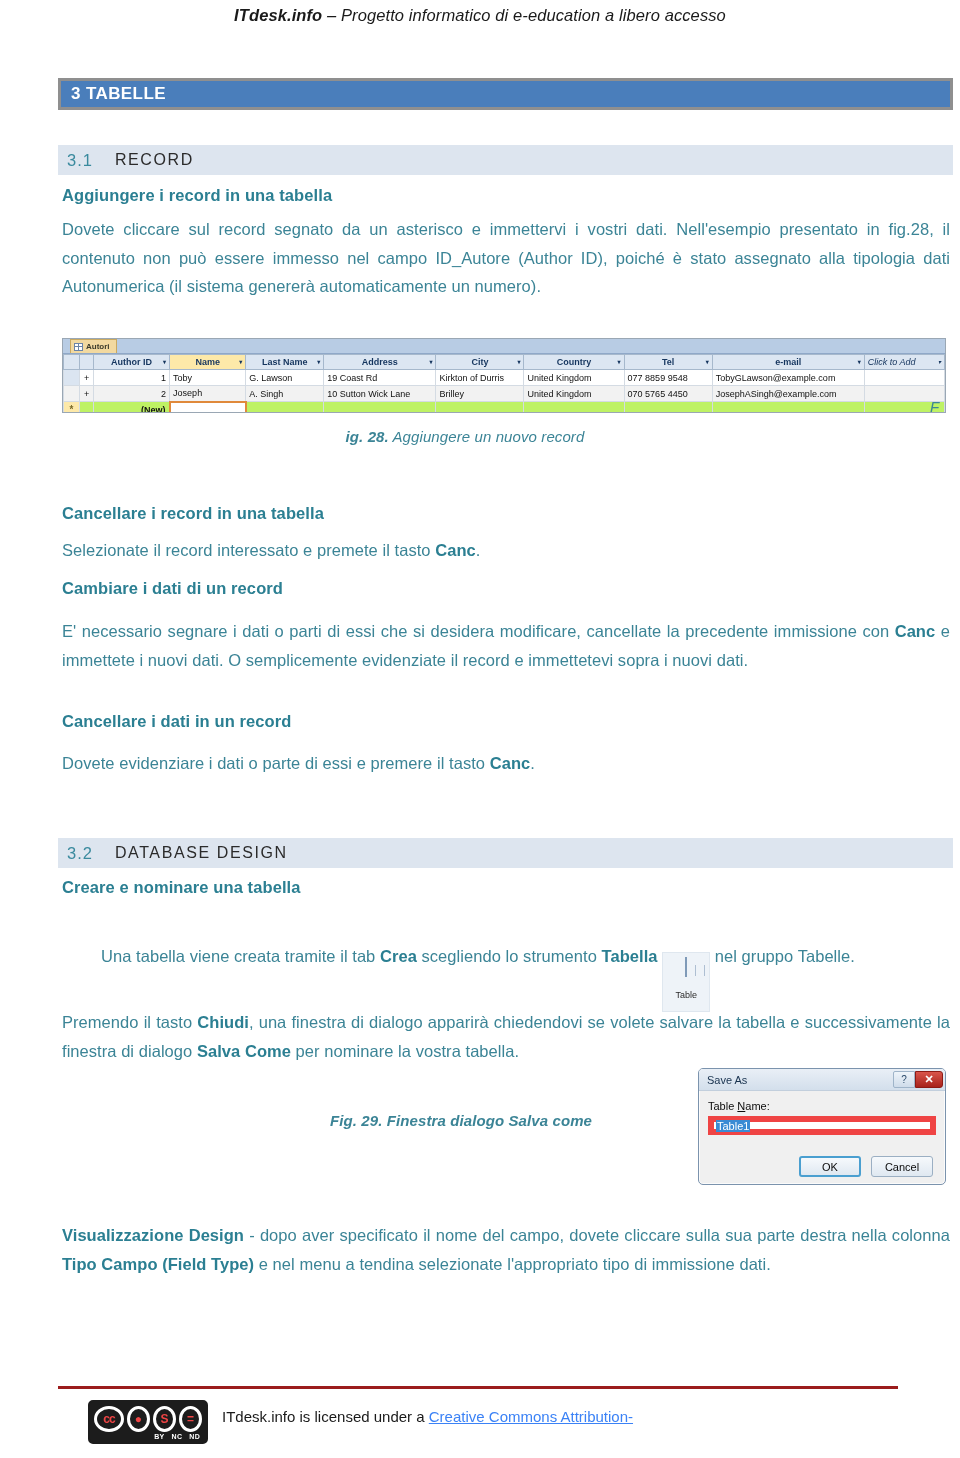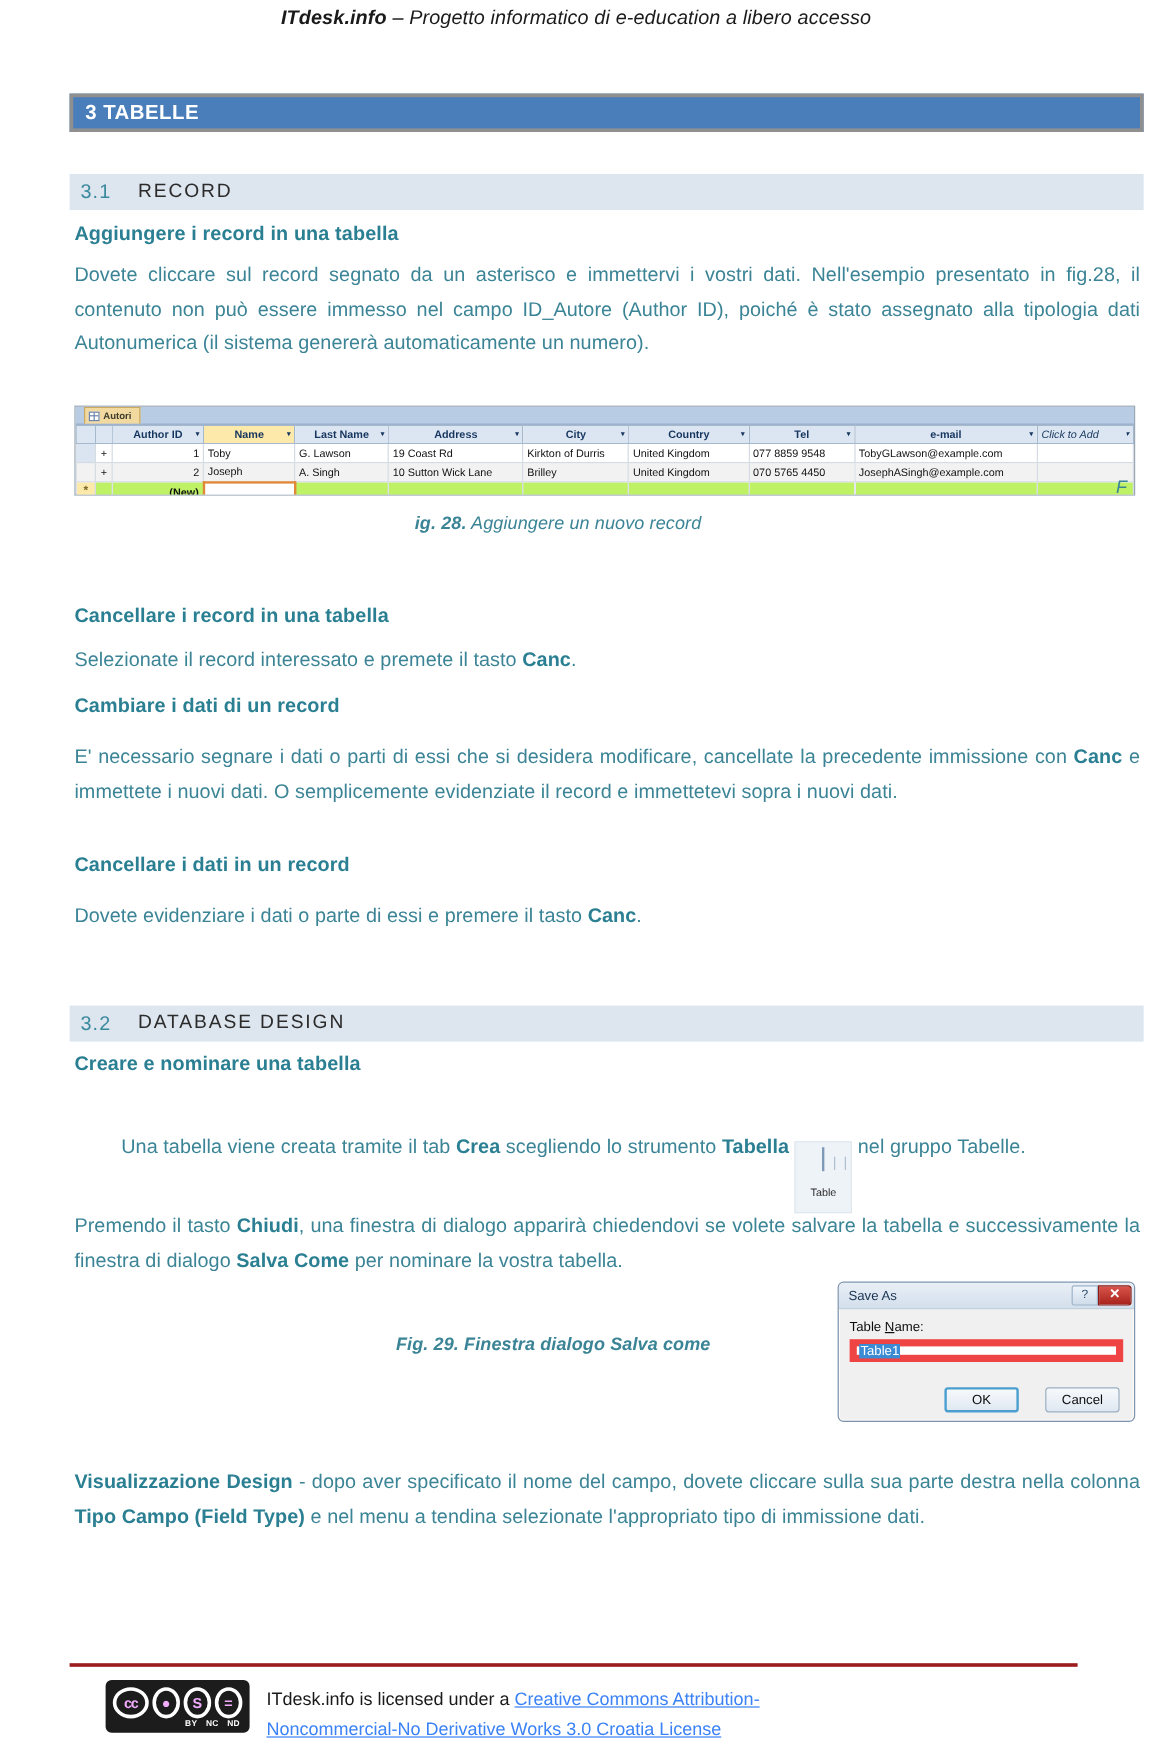--- a/index.html
+++ b/index.html
@@ -217,40 +217,40 @@
   }
   .sa-footer {
     position:absolute; left:0; right:0; bottom:7px;
     display:flex; justify-content:flex-end; gap:10px; padding-right:12px;
   }
   .sa-ok, .sa-cancel {
     width:62px; height:21px;
     font-size:11px; color:#0c0c0c;
     display:flex; align-items:center; justify-content:center;
     background:linear-gradient(#f6f9fc,#dfe8f1);
-    border:1px solid #9bafc3; border-radius:3px;margin-left:12px;
+    border:1px solid #9bafc3; border-radius:3px;
   }
   .sa-ok { border:2px solid #4a9fd0; }
 
   
   .foot-rule {
     position:absolute; left:58px; top:1386px; width:840px; height:3px;
     background:#9b1c1c;
   }
   .cc-badge {
     position:absolute; left:88px; top:1400px; width:120px; height:44px;
     background:#1c1c1c; border:2px solid #1c1c1c; border-radius:5px;
     display:flex; flex-direction:column; justify-content:center;
     padding:2px 4px 1px 4px;
   }
   .cc-row { display:flex; align-items:center; justify-content:space-between; gap:3px; }
   .cc-circle {
     width:26px; height:26px; border-radius:50%;
     border:3px solid #ffffff; background:#1c1c1c;
-    color:#f0abfc; font-size:12px; font-weight:bold;
+    color:#ef4444; font-size:12px; font-weight:bold;
     display:flex; align-items:center; justify-content:center;
     line-height:1;
   }
   .cc-circle.cc { width:34px; border-radius:50%; font-size:12px; letter-spacing:-1px; }
   .cc-sub { display:flex; justify-content:flex-end; gap:7px; padding-right:2px; margin-top:1px; }
   .cc-sub span { color:#ffffff; font-size:7px; font-weight:bold; letter-spacing:0.3px; }
 
   .lic-text {
     position:absolute; left:222px; top:1404px; width:560px;
     font-size:15px; line-height:25px; color:#1a1a1a;
@@ -438,16 +438,15 @@
   </div>
   <div class="cc-sub">
     <span>BY</span>
     <span>NC</span>
     <span>ND</span>
   </div>
 </div>
 
 <div class="lic-text">
   <span>ITdesk.info is licensed under a </span><a href="#">Creative Commons Attribution-</a><br>
-  <a href="#">Noncommercial-No Derivative Works 3.0 Croatia License</a>
 </div>
 
 <div class="page-num">15/39</div>
 
 </body></html>

